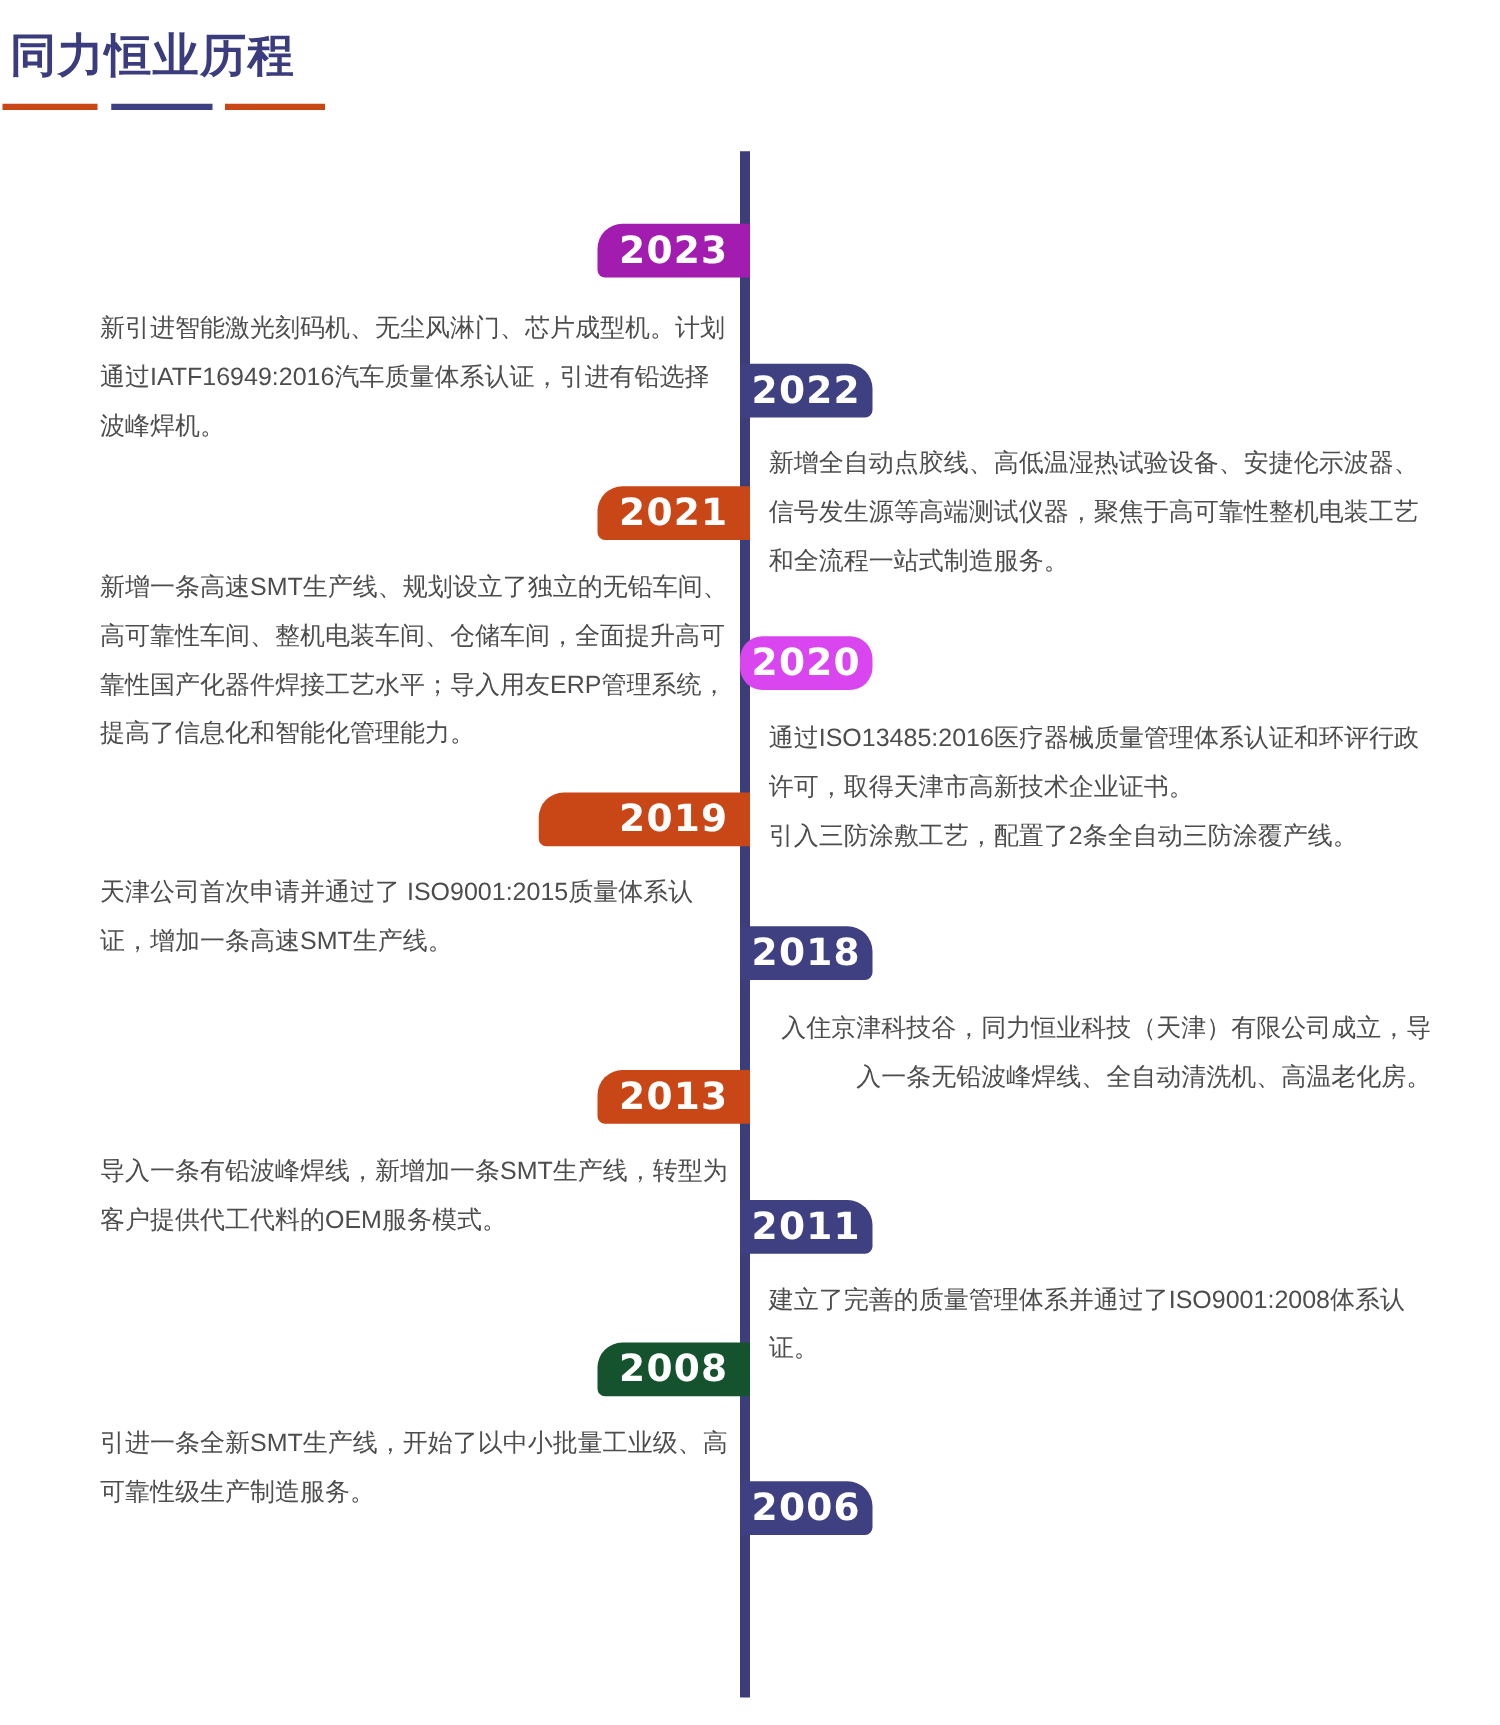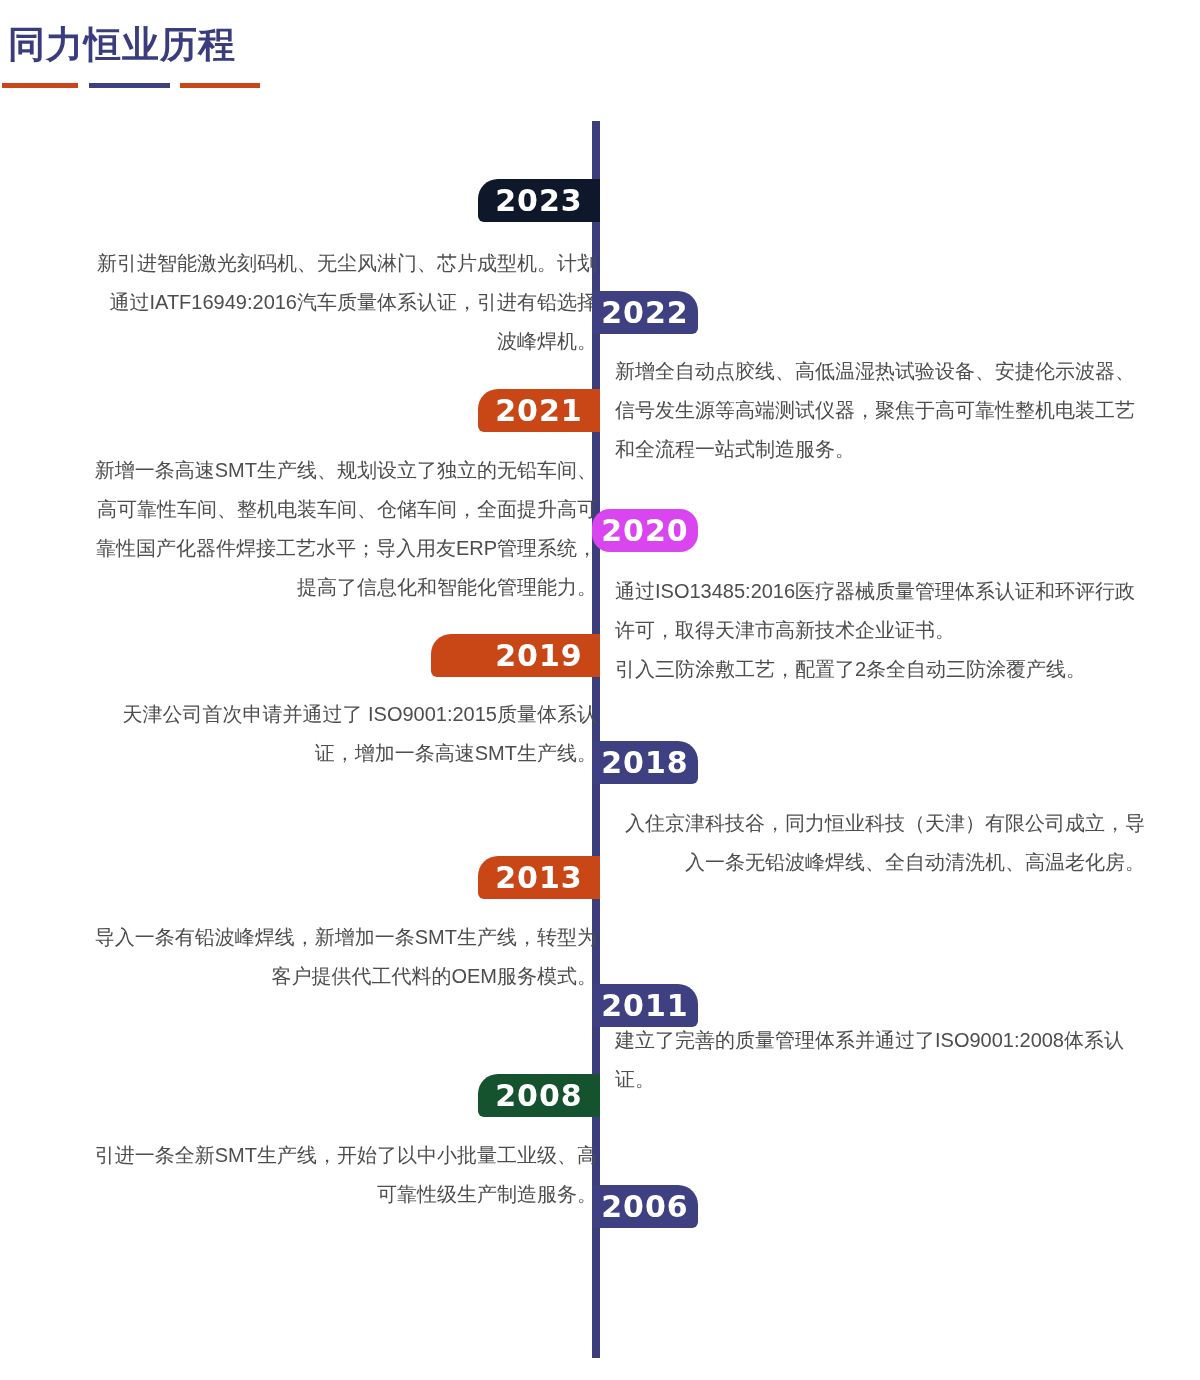--- a/index.html
+++ b/index.html
@@ -70,36 +70,36 @@
 
   
   .desc {
     position: absolute;
     font-size: 20px;
     line-height: 39px;
     color: #4d4d4d;
     white-space: pre-line;
     text-align: left;
   }
-  .desc.left  { left: 92px;  width: 505px; text-align: right; }
+  .desc.left  { left: 80px;  width: 505px; }
   .desc.right { left: 615px; width: 530px; }
 </style>
 </head>
 <body>
 
 <div id="canvas">
 
   <div class="page-title" style="color: rgb(58, 60, 126);">同力恒业历程</div>
   <div class="title-bar seg1" style="background: rgb(201, 71, 22);"></div>
   <div class="title-bar seg2" style="background: rgb(62, 64, 129);"></div>
   <div class="title-bar seg3" style="background: rgb(201, 71, 22);"></div>
 
   <div class="axis" style="background: rgb(60, 62, 124);"></div>
 
-  <div class="year-tag left tag-orange" style="top: 179px; background: #0f172a;">2023</div>
+  <div class="year-tag left tag-orange" style="top: 179px; background: #a21caf;">2023</div>
   <div class="desc left" style="top: 244px; color: rgb(77, 77, 77);">新引进智能激光刻码机、无尘风淋门、芯片成型机。计划通过IATF16949:2016汽车质量体系认证，引进有铅选择波峰焊机。</div>
 
   <div class="year-tag right tag-purple" style="top: 291px; background: rgb(62, 64, 129);">2022</div>
   <div class="desc right" style="top: 352px; color: rgb(77, 77, 77);">新增全自动点胶线、高低温湿热试验设备、安捷伦示波器、信号发生源等高端测试仪器，聚焦于高可靠性整机电装工艺和全流程一站式制造服务。</div>
 
   <div class="year-tag left tag-orange" style="top: 389px; background: rgb(201, 71, 22);">2021</div>
   <div class="desc left" style="top: 451px; color: rgb(77, 77, 77);">新增一条高速SMT生产线、规划设立了独立的无铅车间、高可靠性车间、整机电装车间、仓储车间，全面提升高可靠性国产化器件焊接工艺水平；导入用友ERP管理系统，提高了信息化和智能化管理能力。</div>
 
   <div class="year-tag right tag-purple" style="top: 509px; background: #d946ef; border-radius: 18px;">2020</div>
   <div class="desc right" style="top: 572px; color: rgb(77, 77, 77);">通过ISO13485:2016医疗器械质量管理体系认证和环评行政许可，取得天津市高新技术企业证书。
@@ -107,21 +107,21 @@
 
   <div class="year-tag left tag-orange" style="top: 634px; background: rgb(201, 71, 22); padding-left: 47px;">2019</div>
   <div class="desc left" style="top: 695px; color: rgb(77, 77, 77);">天津公司首次申请并通过了 ISO9001:2015质量体系认证，增加一条高速SMT生产线。</div>
 
   <div class="year-tag right tag-purple" style="top: 741px; background: rgb(62, 64, 129);">2018</div>
   <div class="desc right" style="top: 804px; color: rgb(77, 77, 77); text-align: right;">入住京津科技谷，同力恒业科技（天津）有限公司成立，导入一条无铅波峰焊线、全自动清洗机、高温老化房。</div>
 
   <div class="year-tag left tag-orange" style="top: 856px; background: rgb(201, 71, 22);">2013</div>
   <div class="desc left" style="top: 918px; color: rgb(77, 77, 77);">导入一条有铅波峰焊线，新增加一条SMT生产线，转型为客户提供代工代料的OEM服务模式。</div>
 
-  <div class="year-tag right tag-purple" style="top: 960px; background: rgb(62, 64, 129); margin-top: 24px;">2011</div>
+  <div class="year-tag right tag-purple" style="top: 960px; background: rgb(62, 64, 129);">2011</div>
   <div class="desc right" style="top: 1021px; color: rgb(77, 77, 77);">建立了完善的质量管理体系并通过了ISO9001:2008体系认证。</div>
 
   <div class="year-tag left tag-orange" style="top: 1074px; background: #14532d;">2008</div>
   <div class="desc left" style="top: 1136px; color: rgb(77, 77, 77);">引进一条全新SMT生产线，开始了以中小批量工业级、高可靠性级生产制造服务。</div>
 
   <div class="year-tag right tag-purple" style="top: 1185px; background: rgb(62, 64, 129);">2006</div>
 
 </div>
 
 </body></html>

